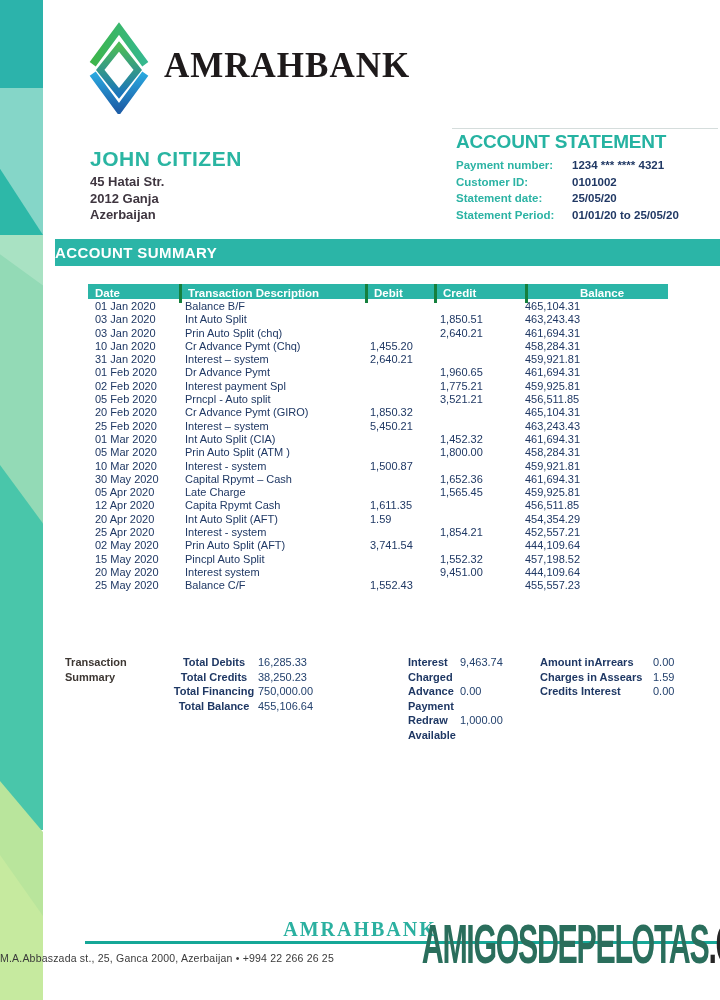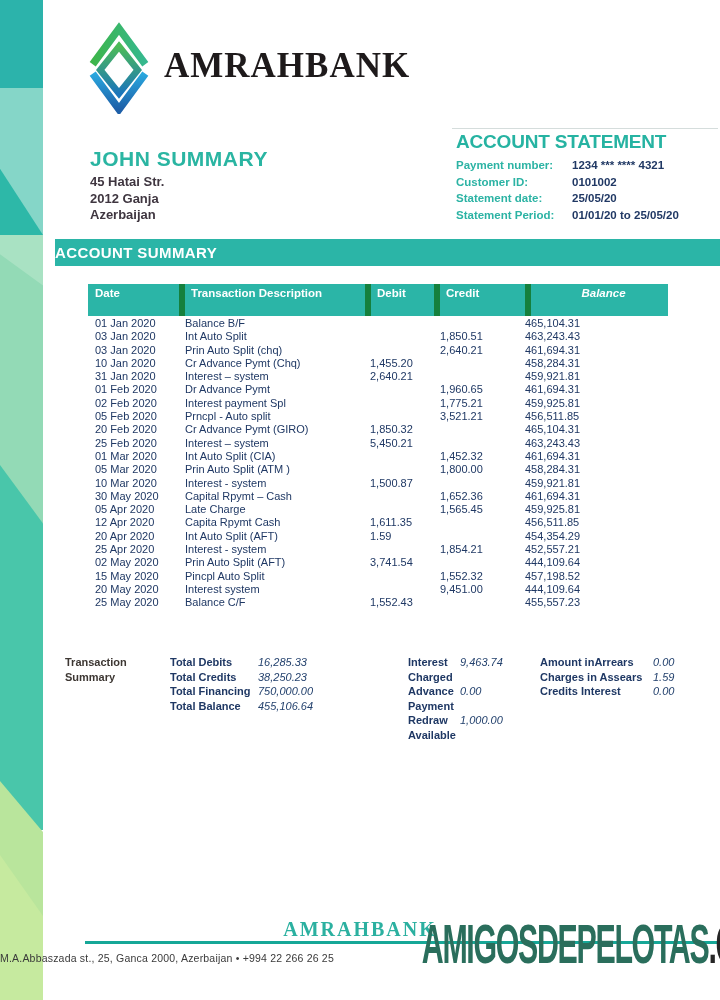--- a/index.html
+++ b/index.html
@@ -50,45 +50,45 @@
     position:absolute; left:55px; top:239px; width:665px; height:27px;
     background:#2bb5a7; color:#ffffff; font-weight:700; font-size:15px;
     line-height:27px; letter-spacing:0.4px;
   }
 
   
   .tbl { position:absolute; left:88px; top:284px; width:580px; }
   .thead {
     display:grid; grid-template-columns:91px 186px 69px 91px 143px;
     background:#2bb5a7; color:#ffffff; font-weight:700; font-size:11.5px;
-    height:32px; line-height:19px;
-  }
-  .thead .hc { border-left:6px solid #15803d; padding-left:6px; }
+    height:15px; line-height:19px;
+  }
+  .thead .hc { border-left:3px solid #15803d; padding-left:6px; }
   .thead .hc:first-child { border-left:none; padding-left:7px; }
-  .thead .hc.c-bal { text-align:center; padding-left:8px;font-style:italic; }
+  .thead .hc.c-bal { text-align:center; padding-left:8px; }
   .trow {
     display:grid; grid-template-columns:91px 186px 69px 91px 143px;
     font-size:11px; line-height:13.3px; height:13.3px; color:#1F3864;
   }
   .trow .c-date { padding-left:7px; }
   .trow .c-desc { padding-left:6px; }
   .trow .c-deb  { padding-left:5px; }
   .trow .c-cred { padding-left:6px; }
   .trow .c-bal  { padding-right:13px; }
   .tbody { padding-top:1px; }
 
   
   .tsum { position:absolute; left:0; top:655px; width:720px; font-size:11px; }
   .tsum .block { position:absolute; top:0; }
   .tsum .tlabel { left:65px; font-weight:700; color:#3d3733; line-height:14.5px; }
   .tsum .g { line-height:14.5px; }
   .tsum .g .row { display:flex; }
   .tsum .g .lbl { font-weight:700; color:#1F3864; flex:none; }
-  .tsum .g .val { color:#24426e;font-style:italic; }
-  .g1 { left:170px; } .g1 .lbl { width:88px; }
+  .tsum .g .val { color:#24426e; }
+  .g1 { left:170px; } .g1 .lbl { width:88px;text-align:center; }
   .g2 { left:360px; } .g2 .lbl { width:100px;padding-left:48px; }
   .g3 { left:540px; } .g3 .lbl { width:113px; }
 
   
   .f-bank {
     position:absolute; left:0; right:0; top:918px; text-align:center;
     font-family:"Liberation Serif", serif; font-weight:700; font-size:20px;
     color:#2bb0a0; letter-spacing:2px; z-index:1;
   }
   .f-rule { position:absolute; left:85px; right:2px; top:941px; height:2.5px; background:#16a797; z-index:1; }
@@ -135,21 +135,21 @@
       </linearGradient>
     </defs>
     <path d="M5 44 L33 6 L61 44" fill="none" stroke="url(#gGreen)" stroke-width="8"></path>
     <path d="M33 25 L53 50 L33 75 L13 50 Z" fill="none" stroke="url(#gMid)" stroke-width="7"></path>
     <path d="M5 54 L33 92 L61 54" fill="none" stroke="url(#gBlue)" stroke-width="8"></path>
   </svg>
   <div class="logo-text">AMRAHBANK</div>
 </div>
 
 <div class="customer">
-  <div class="name">JOHN SUMMARY</div>
+  <div class="name">JOHN CITIZEN</div>
   <div class="addr">
       <div>45 Hatai Str.</div>
       <div>2012 Ganja</div>
       <div>Azerbaijan</div>
     </div>
 </div>
 
 <div class="stmt-line"></div>
 <div class="stmt">
   <div class="title">ACCOUNT STATEMENT</div>

